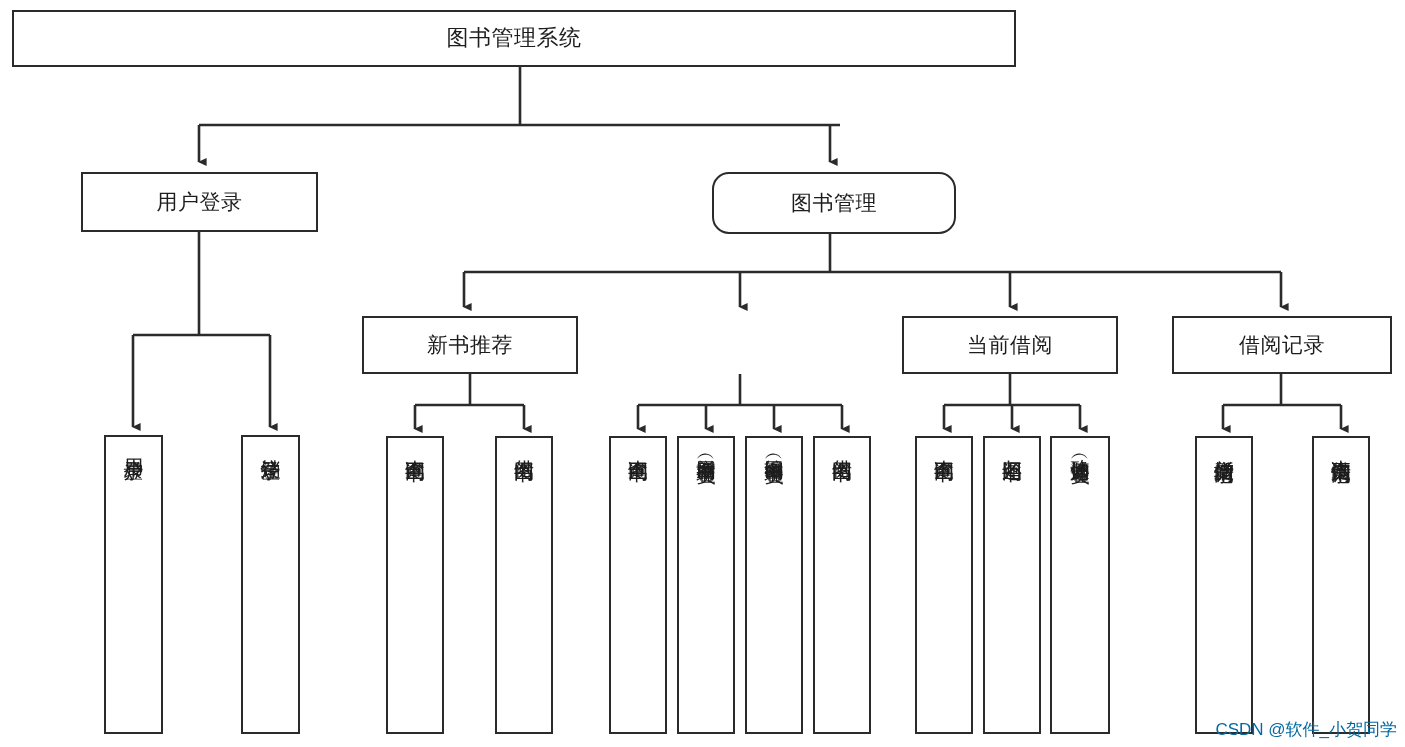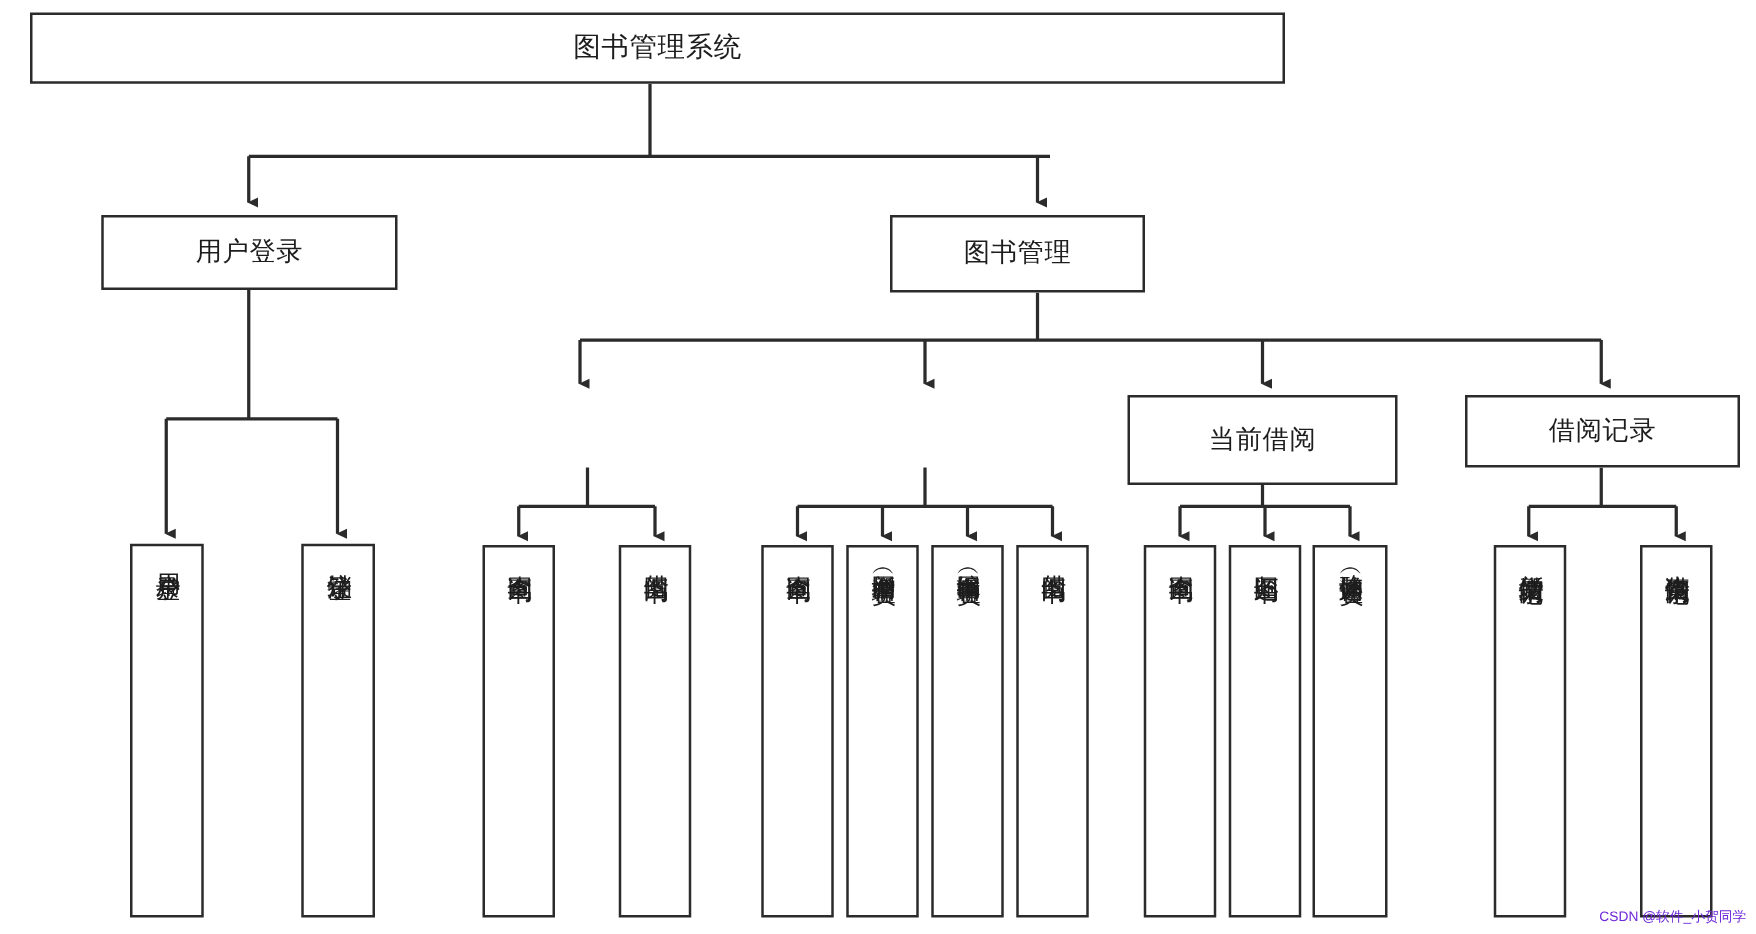--- a/index.html
+++ b/index.html
@@ -62,22 +62,22 @@
     letter-spacing: 1px;
     margin: 0 auto;
   }
   .node.vert.tall-text .node-label {
     font-size: 19px;
   }
   #watermark {
     position: absolute;
     right: 8px;
     bottom: 6px;
-    font-size: 11px;
-    color: #6d28d9;
+    font-size: 17px;
+    color: #0369a1;
     z-index: 5;
     white-space: nowrap;
     pointer-events: none;
   }
 </style>
 </head>
 <body>
 
 <div id="diagram-root">
 
@@ -124,35 +124,38 @@
       <path d="M1012,405 L1012,429" marker-end="url(#arrowhead)"></path>
       <path d="M1080,405 L1080,429" marker-end="url(#arrowhead)"></path>
 
       <path d="M1281,374 L1281,405"></path>
       <path d="M1223,405 L1341,405"></path>
       <path d="M1223,405 L1223,429" marker-end="url(#arrowhead)"></path>
       <path d="M1341,405 L1341,429" marker-end="url(#arrowhead)"></path>
     </g>
   </svg>
 
-  <div class="node horiz root" style="left:24px; top:10px; width:1004px; height:57px;">
+  <div class="node horiz root" style="left:12px; top:10px; width:1004px; height:57px;">
     <span class="node-label">图书管理系统</span>
   </div>
 
   <div class="node horiz" style="left:81px; top:172px; width:237px; height:60px;">
     <span class="node-label">用户登录</span>
   </div>
 
-  <div class="node horiz" style="left:712px; top:172px; width:204px; height:62px;">
+  <div class="node horiz" style="left:712px; top:172px; width:244px; height:62px;border-radius:17px;">
     <span class="node-label">图书管理</span>
   </div>
 
-
-
-  <div class="node horiz" style="left:902px; top:316px; width:216px; height:72px;">
+  <div class="node horiz" style="left:362px; top:316px; width:216px; height:58px;">
+    <span class="node-label">新书推荐</span>
+  </div>
+
+
+  <div class="node horiz" style="left:902px; top:316px; width:216px; height:58px;">
     <span class="node-label">当前借阅</span>
   </div>
 
   <div class="node horiz" style="left:1172px; top:316px; width:220px; height:58px;">
     <span class="node-label">借阅记录</span>
   </div>
 
   <div class="node vert" style="left:104px; top:435px; width:59px; height:299px;">
     <span class="node-label">用户登录</span>
   </div>

